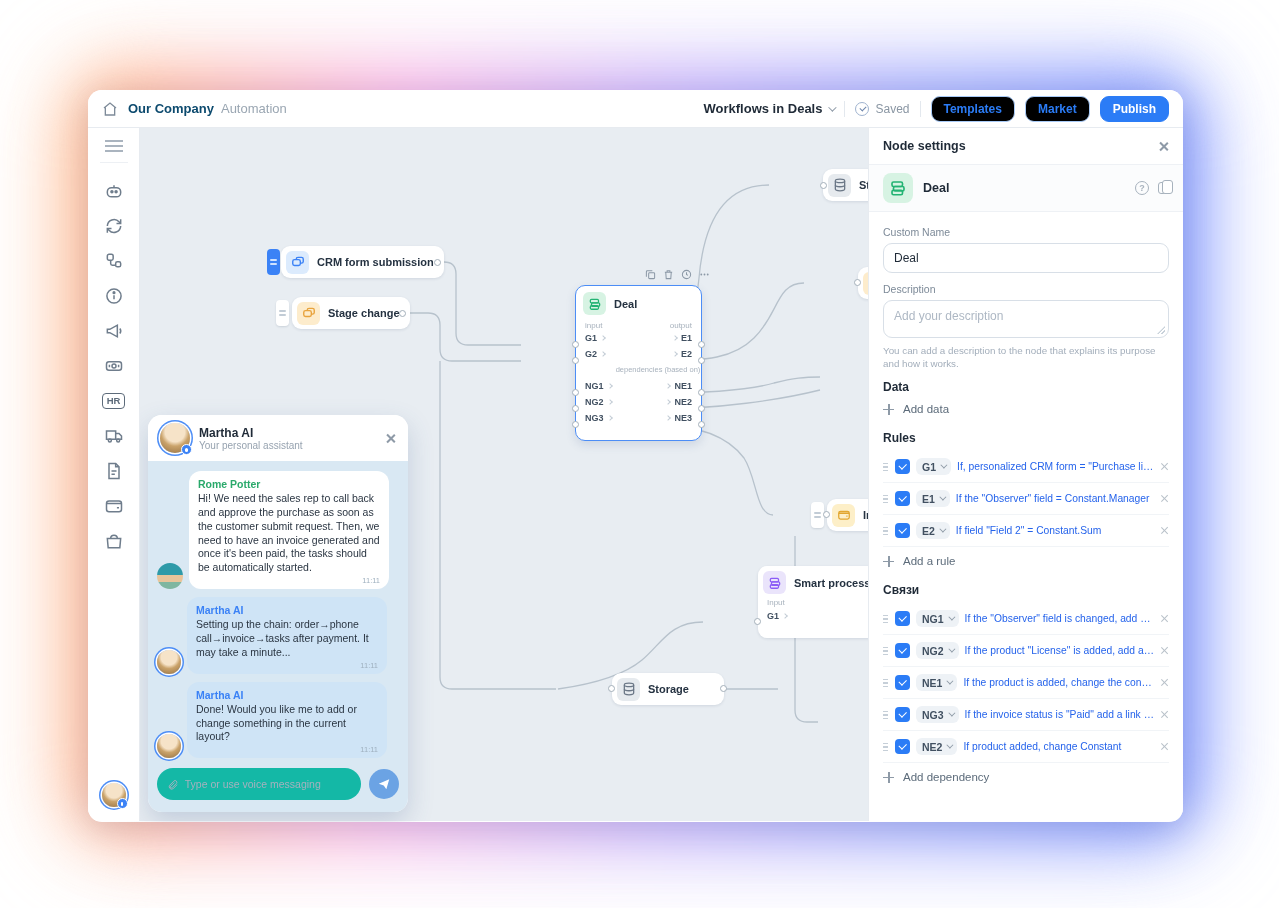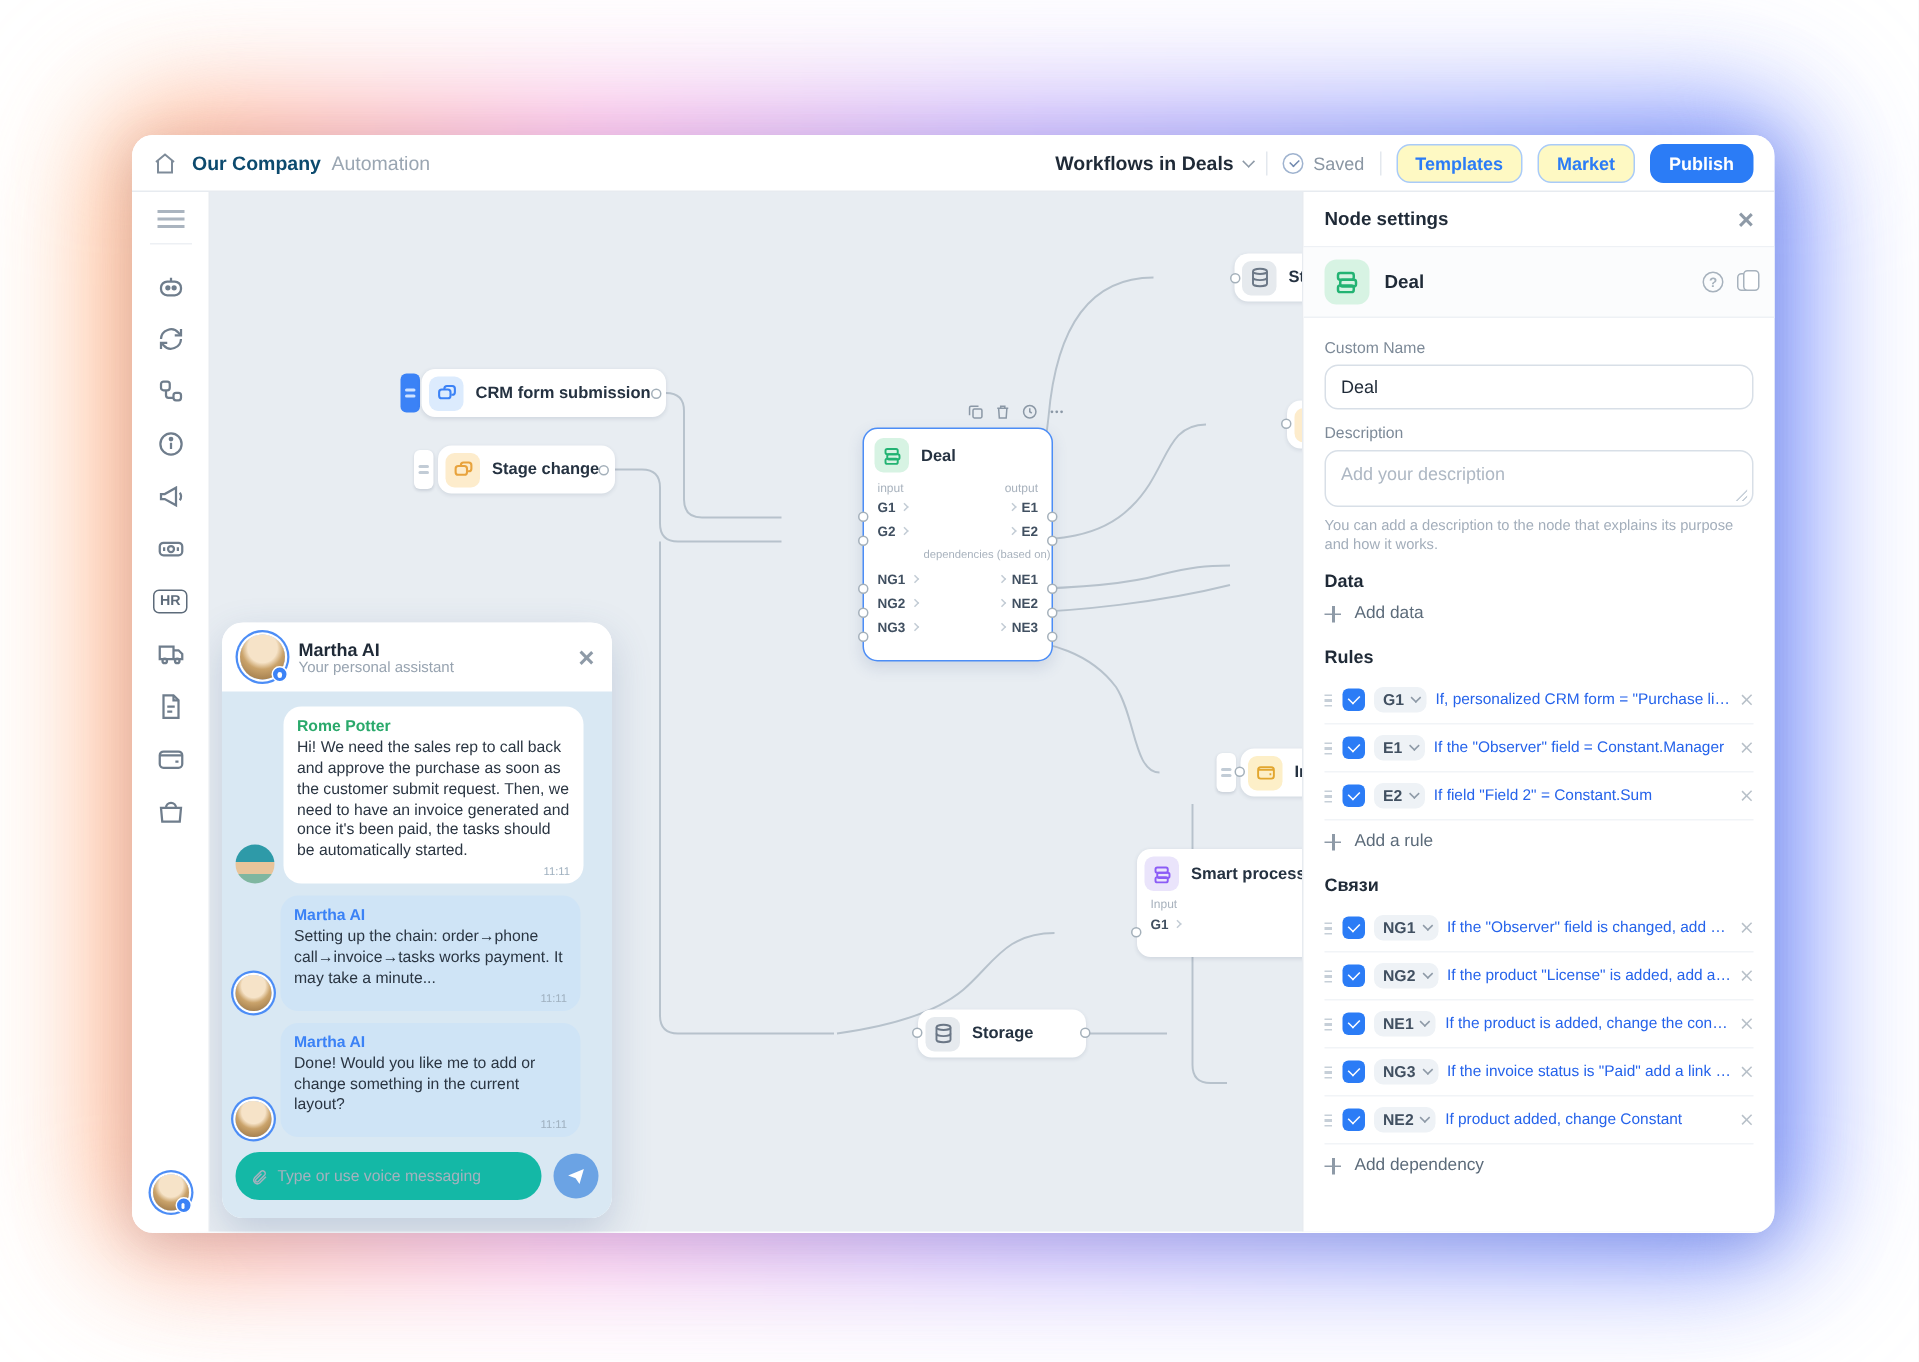--- a/index.html
+++ b/index.html
@@ -26,21 +26,21 @@
   .topbar-right { margin-left:auto; display:flex; align-items:center; gap:10px; }
   .wf-title { font-size:13px; font-weight:700; color:#1f2a37; display:flex; align-items:center; gap:6px; }
   .caret-down { width:6px; height:6px; border-right:1.6px solid #8e9aa7; border-bottom:1.6px solid #8e9aa7;
     transform:rotate(45deg) translateY(-2px); }
   .vdiv { width:1px; height:16px; background:#e3e8ee; }
   .saved { display:flex; align-items:center; gap:6px; font-size:12px; color:#8a96a3; }
   .saved-circle { width:14px; height:14px; border:1.4px solid #9fb3cf; border-radius:50%; position:relative; }
   .saved-circle::after { content:""; position:absolute; left:3.5px; top:3px; width:5px; height:3px;
     border-left:1.4px solid #6f87ad; border-bottom:1.4px solid #6f87ad; transform:rotate(-45deg); }
   .btn { font-size:12px; font-weight:600; border-radius:9px; padding:5px 12px; cursor:pointer; }
-  .btn-outline { color:#2b7cf6; background:#fef9c3; border:1px solid #a9cbf8; }
+  .btn-outline { color:#2b7cf6; background:#000000; border:1px solid #a9cbf8; }
   .btn-primary { color:#fff; background:#2b7cf6; border:1px solid #2b7cf6; }
 
   .body { position:relative; height:693px; }
 
   
   .rail { position:absolute; left:0; top:0; bottom:0; width:52px; background:#fff; border-right:1px solid #e7ebf0;
     display:flex; flex-direction:column; align-items:center; padding-top:12px; z-index:10; }
   .rail .menu-lines { width:18px; height:12px; border-top:2px solid #aab4bf; border-bottom:2px solid #aab4bf; position:relative; margin-bottom:10px; }
   .rail .menu-lines::after{ content:""; position:absolute; left:0; right:0; top:3px; border-top:2px solid #aab4bf; }
   .rail-sep { width:28px; height:1px; background:#edf0f4; margin-bottom:10px; }
@@ -562,21 +562,21 @@
             <div class="bubble white">
               <div class="b-author green">Rome Potter</div>
               <div class="b-text">Hi! We need the sales rep to call back and approve the purchase as soon as the customer submit request. Then, we need to have an invoice generated and once it's been paid, the tasks should be automatically started.</div>
               <div class="b-time">11:11</div>
             </div>
           </div>
           <div class="msg">
             <div class="avatar ring av-martha" style="width:24px;height:24px;"></div>
             <div class="bubble blue">
               <div class="b-author blue">Martha AI</div>
-              <div class="b-text">Setting up the chain: order→phone call→invoice→tasks works payment. It may take a minute...</div>
+              <div class="b-text">Setting up the chain: order→phone call→invoice→tasks after payment. It may take a minute...</div>
               <div class="b-time">11:11</div>
             </div>
           </div>
           <div class="msg">
             <div class="avatar ring av-martha" style="width:24px;height:24px;"></div>
             <div class="bubble blue">
               <div class="b-author blue">Martha AI</div>
               <div class="b-text">Done! Would you like me to add or change something in the current layout?</div>
               <div class="b-time">11:11</div>
             </div>

